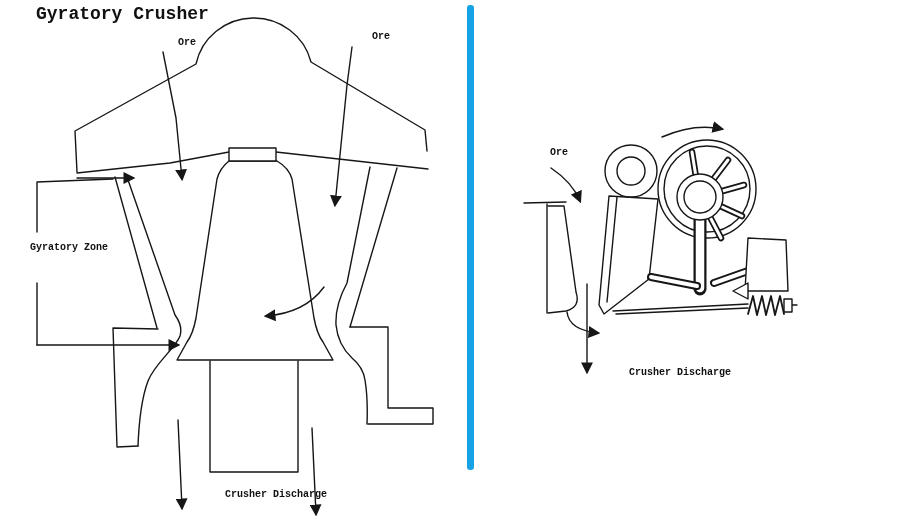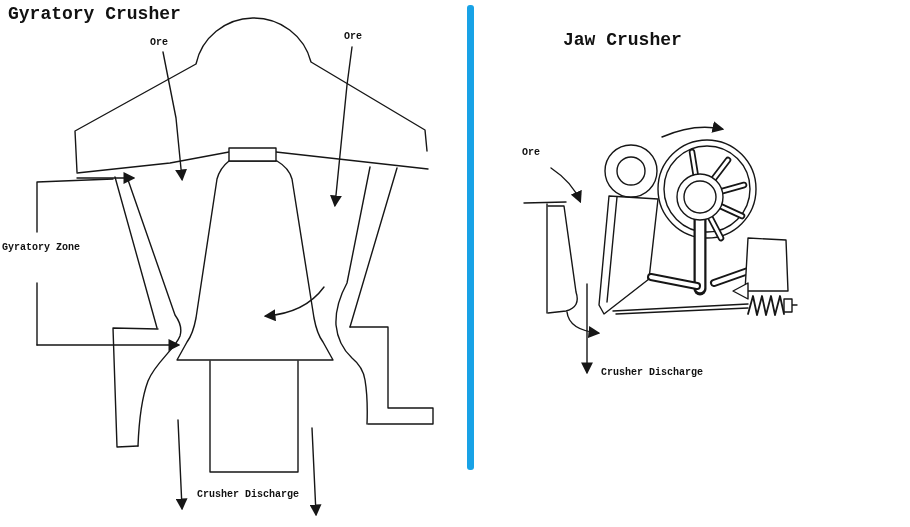--- a/index.html
+++ b/index.html
@@ -1,18 +1,18 @@
 <!DOCTYPE html>
 <html><head>
 <meta charset="utf-8">
 <style>
   html,body{margin:0;padding:0;background:#ffffff;}
   #canvas{position:relative;width:910px;height:527px;background:#ffffff;overflow:hidden;
           font-family:"Liberation Mono",monospace;}
-  .label{position:absolute;color:#111;font-weight:bold;white-space:pre;line-height:1.1;}
+  .label{position:absolute;color:#111;font-weight:bold;white-space:pre;line-height:1.1;margin-left:28px;}
   .title{font-size:18px;letter-spacing:0px;}
   .small{font-size:10px;}
   #divider{position:absolute;left:467px;top:5px;width:7px;height:465px;background:#18A2E6;border-radius:3px;}
   svg{position:absolute;left:0;top:0;}
 </style>
 </head>
 <body>
 
 <div id="canvas">
 
@@ -111,21 +111,20 @@
       <line x1="587" y1="284" x2="587" y2="372" marker-end="url(#ah)"></line>
       <path d="M567,312 Q569,330 598,333" marker-end="url(#ah)"></path>
 
       <path d="M662,137 Q694,123 722,129" marker-end="url(#ah)"></path>
     </g>
   </svg>
 
   <div id="divider"></div>
 
   <div class="label title" style="left:8px;top:5px;">Gyratory Crusher</div>
-  <div class="label title" style="left:563px;top:31px;">Jaw Crusher</div>
 
   <div class="label small" style="left:150px;top:37px;">Ore</div>
   <div class="label small" style="left:344px;top:31px;">Ore</div>
   <div class="label small" style="left:2px;top:242px;">Gyratory Zone</div>
   <div class="label small" style="left:197px;top:489px;">Crusher Discharge</div>
 
   <div class="label small" style="left:522px;top:147px;">Ore</div>
   <div class="label small" style="left:601px;top:367px;">Crusher Discharge</div>
 
 </div>

